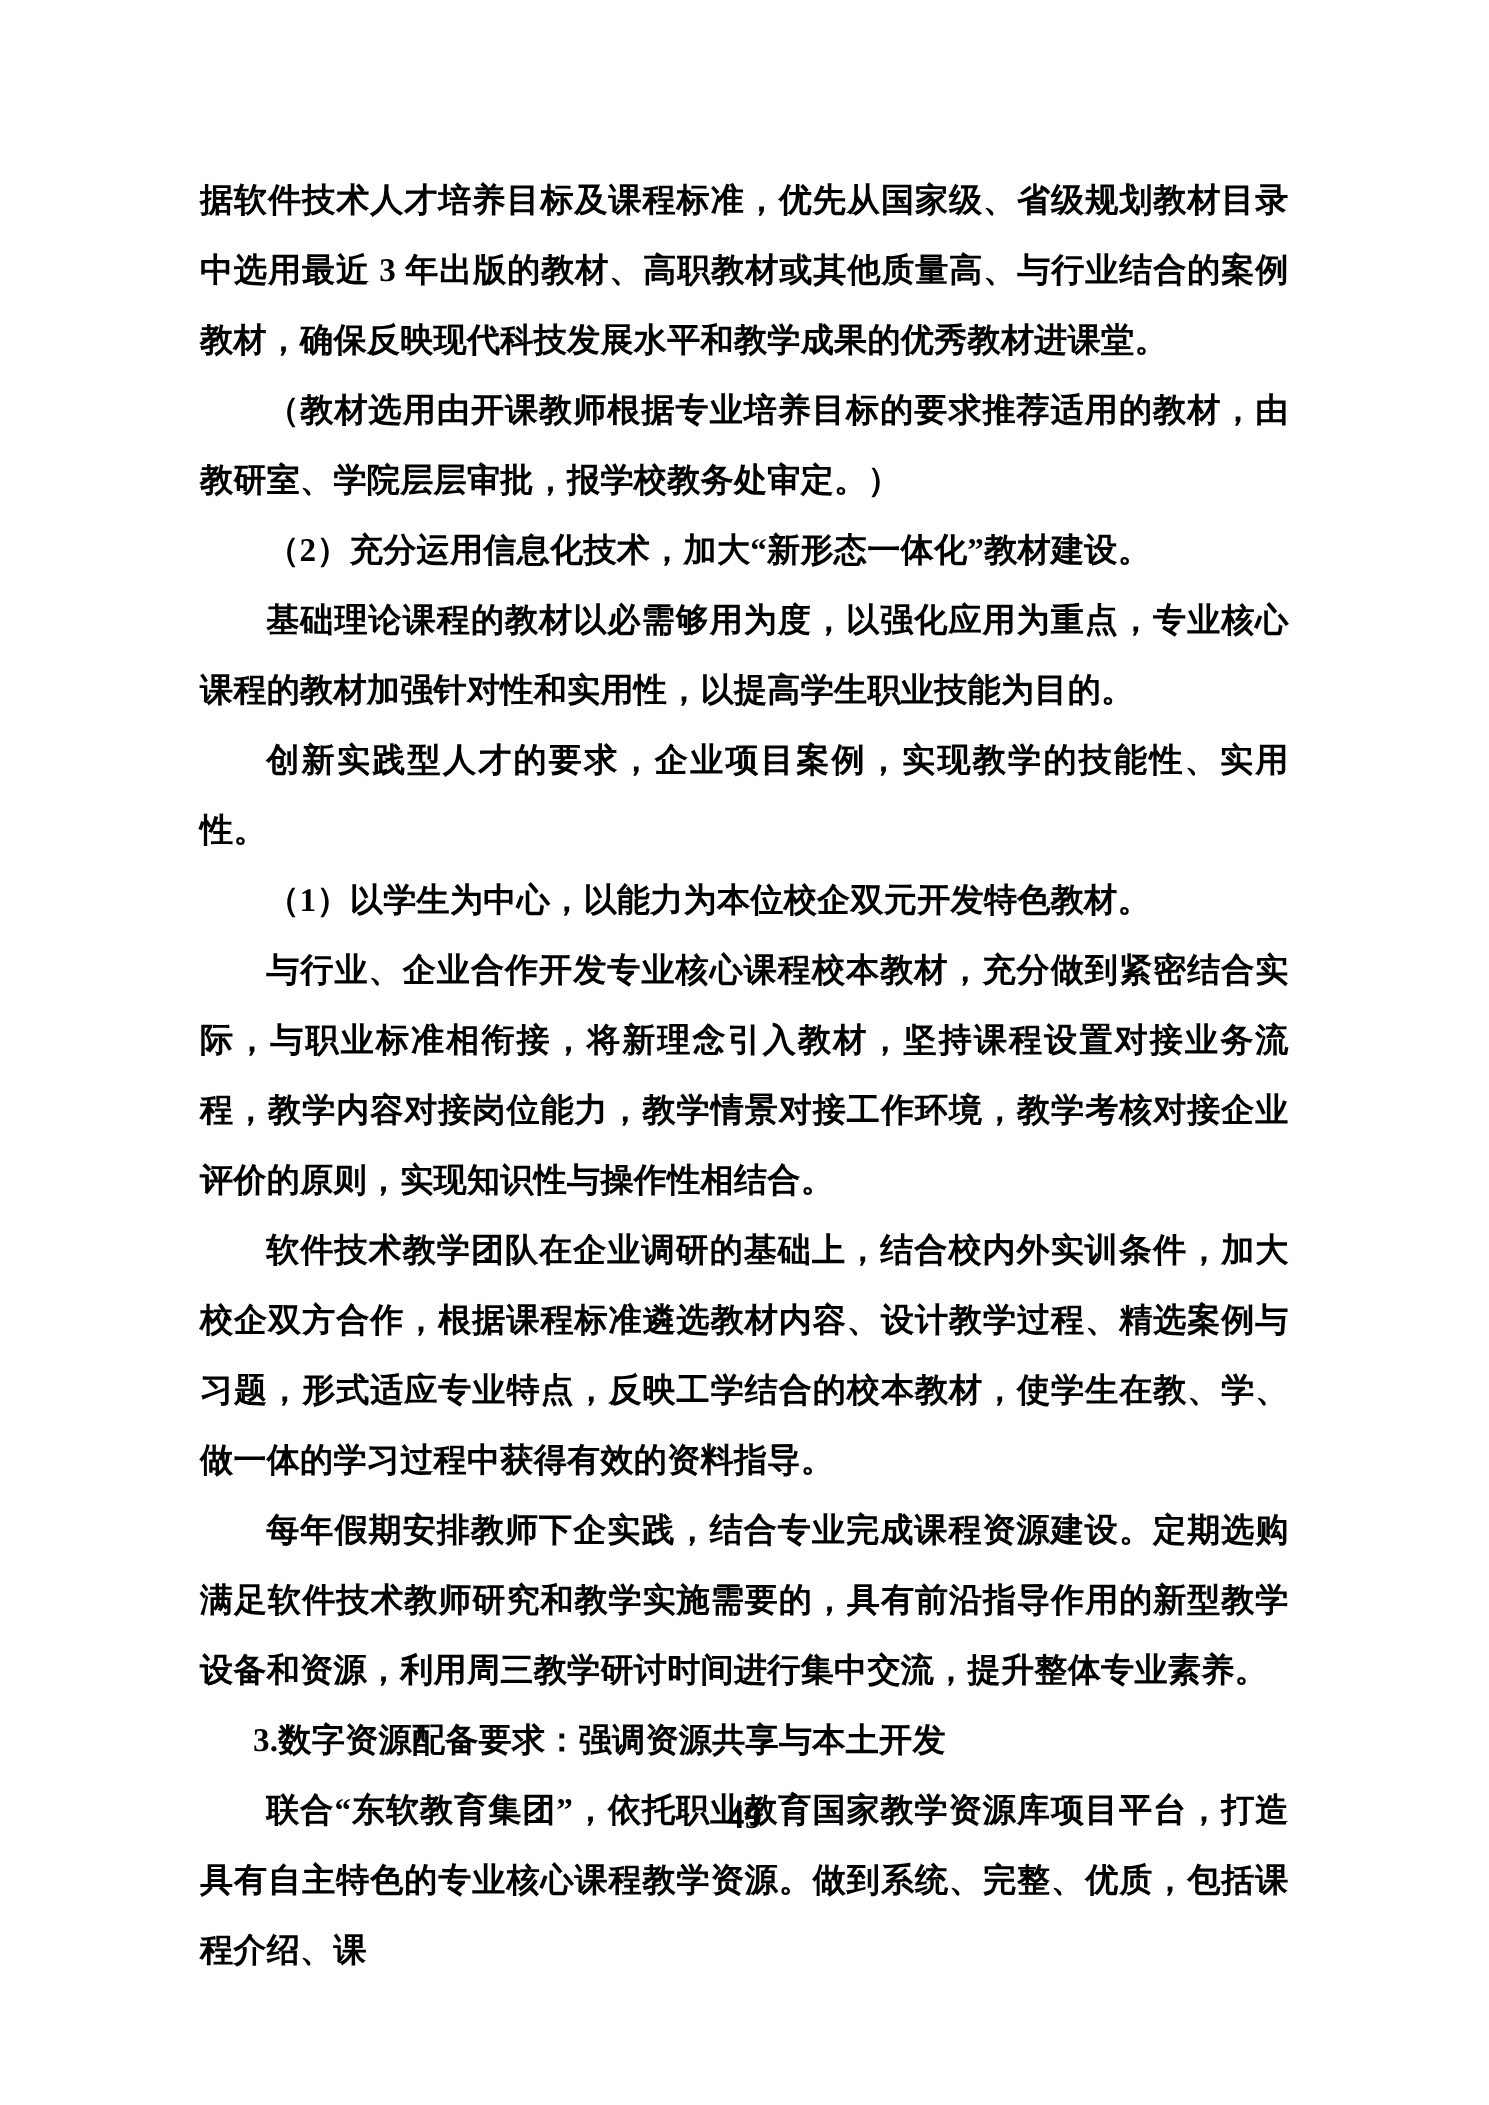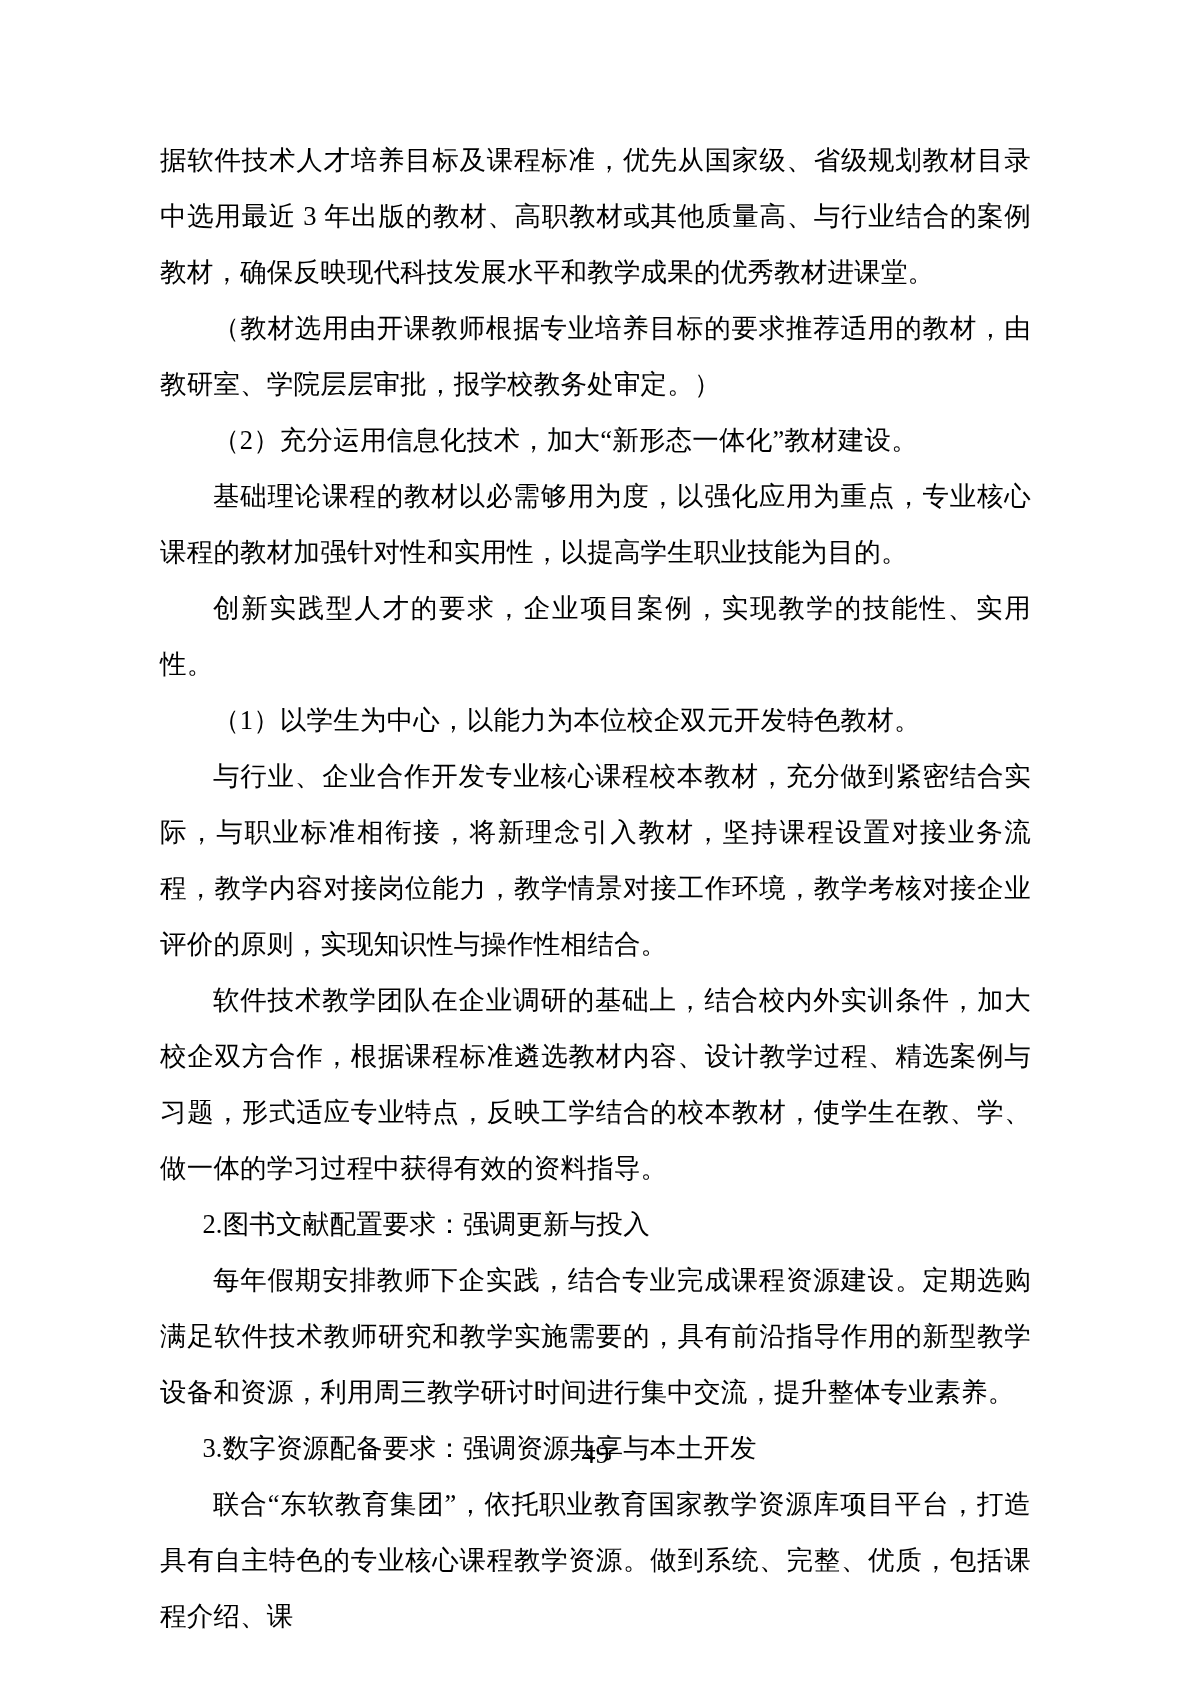--- a/index.html
+++ b/index.html
@@ -14,20 +14,21 @@
     color: #000000;
     position: relative;
     overflow: hidden;
   }
   .page {
     position: relative;
     width: 1191px;
     height: 1684px;
     box-sizing: border-box;
     padding: 132px 160px 0 160px;
+    font-weight: bold;
   }
   .body-text {
     font-size: 26.5px;
     line-height: 56px;
     text-align: justify;
     text-justify: inter-ideograph;
     letter-spacing: 0.2px;
   }
   .para {
     margin: 0;
@@ -55,19 +56,18 @@
 <div class="page">
   <div class="body-text">
     <p class="para noindent">据软件技术人才培养目标及课程标准，优先从国家级、省级规划教材目录中选用最近 3 年出版的教材、高职教材或其他质量高、与行业结合的案例教材，确保反映现代科技发展水平和教学成果的优秀教材进课堂。</p>
     <p class="para">（教材选用由开课教师根据专业培养目标的要求推荐适用的教材，由教研室、学院层层审批，报学校教务处审定。）</p>
     <p class="para">（2）充分运用信息化技术，加大“新形态一体化”教材建设。</p>
     <p class="para">基础理论课程的教材以必需够用为度，以强化应用为重点，专业核心课程的教材加强针对性和实用性，以提高学生职业技能为目的。</p>
     <p class="para">创新实践型人才的要求，企业项目案例，实现教学的技能性、实用性。</p>
     <p class="para">（1）以学生为中心，以能力为本位校企双元开发特色教材。</p>
     <p class="para">与行业、企业合作开发专业核心课程校本教材，充分做到紧密结合实际，与职业标准相衔接，将新理念引入教材，坚持课程设置对接业务流程，教学内容对接岗位能力，教学情景对接工作环境，教学考核对接企业评价的原则，实现知识性与操作性相结合。</p>
     <p class="para">软件技术教学团队在企业调研的基础上，结合校内外实训条件，加大校企双方合作，根据课程标准遴选教材内容、设计教学过程、精选案例与习题，形式适应专业特点，反映工学结合的校本教材，使学生在教、学、做一体的学习过程中获得有效的资料指导。</p>
-    <p class="para indent-small">2.图书文献配置要求：强调更新与投入</p>
     <p class="para">每年假期安排教师下企实践，结合专业完成课程资源建设。定期选购满足软件技术教师研究和教学实施需要的，具有前沿指导作用的新型教学设备和资源，利用周三教学研讨时间进行集中交流，提升整体专业素养。</p>
     <p class="para indent-small">3.数字资源配备要求：强调资源共享与本土开发</p>
     <p class="para">联合“东软教育集团”，依托职业教育国家教学资源库项目平台，打造具有自主特色的专业核心课程教学资源。做到系统、完整、优质，包括课程介绍、课</p>
   </div>
   <div class="page-number">49</div>
 </div>
 
 </body></html>

